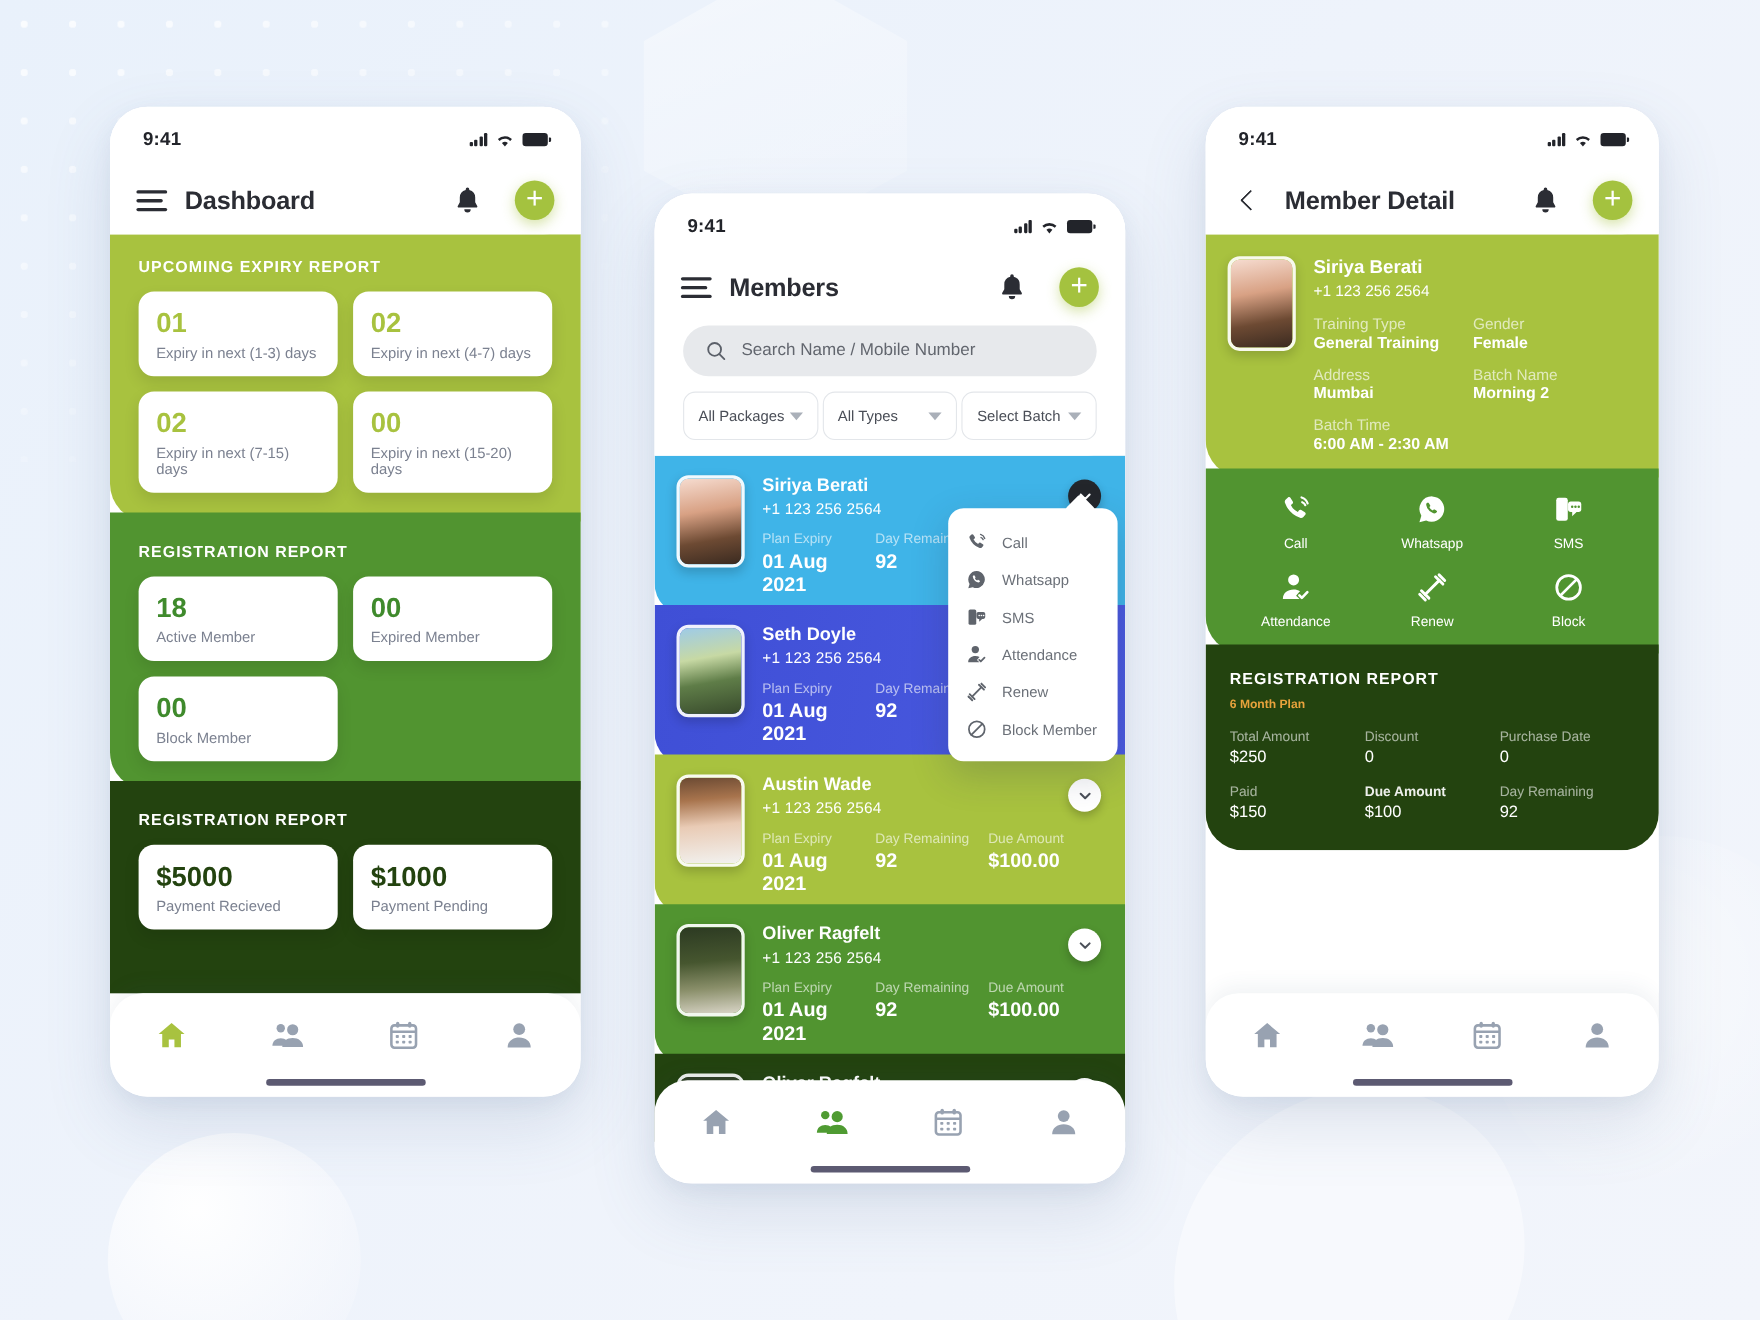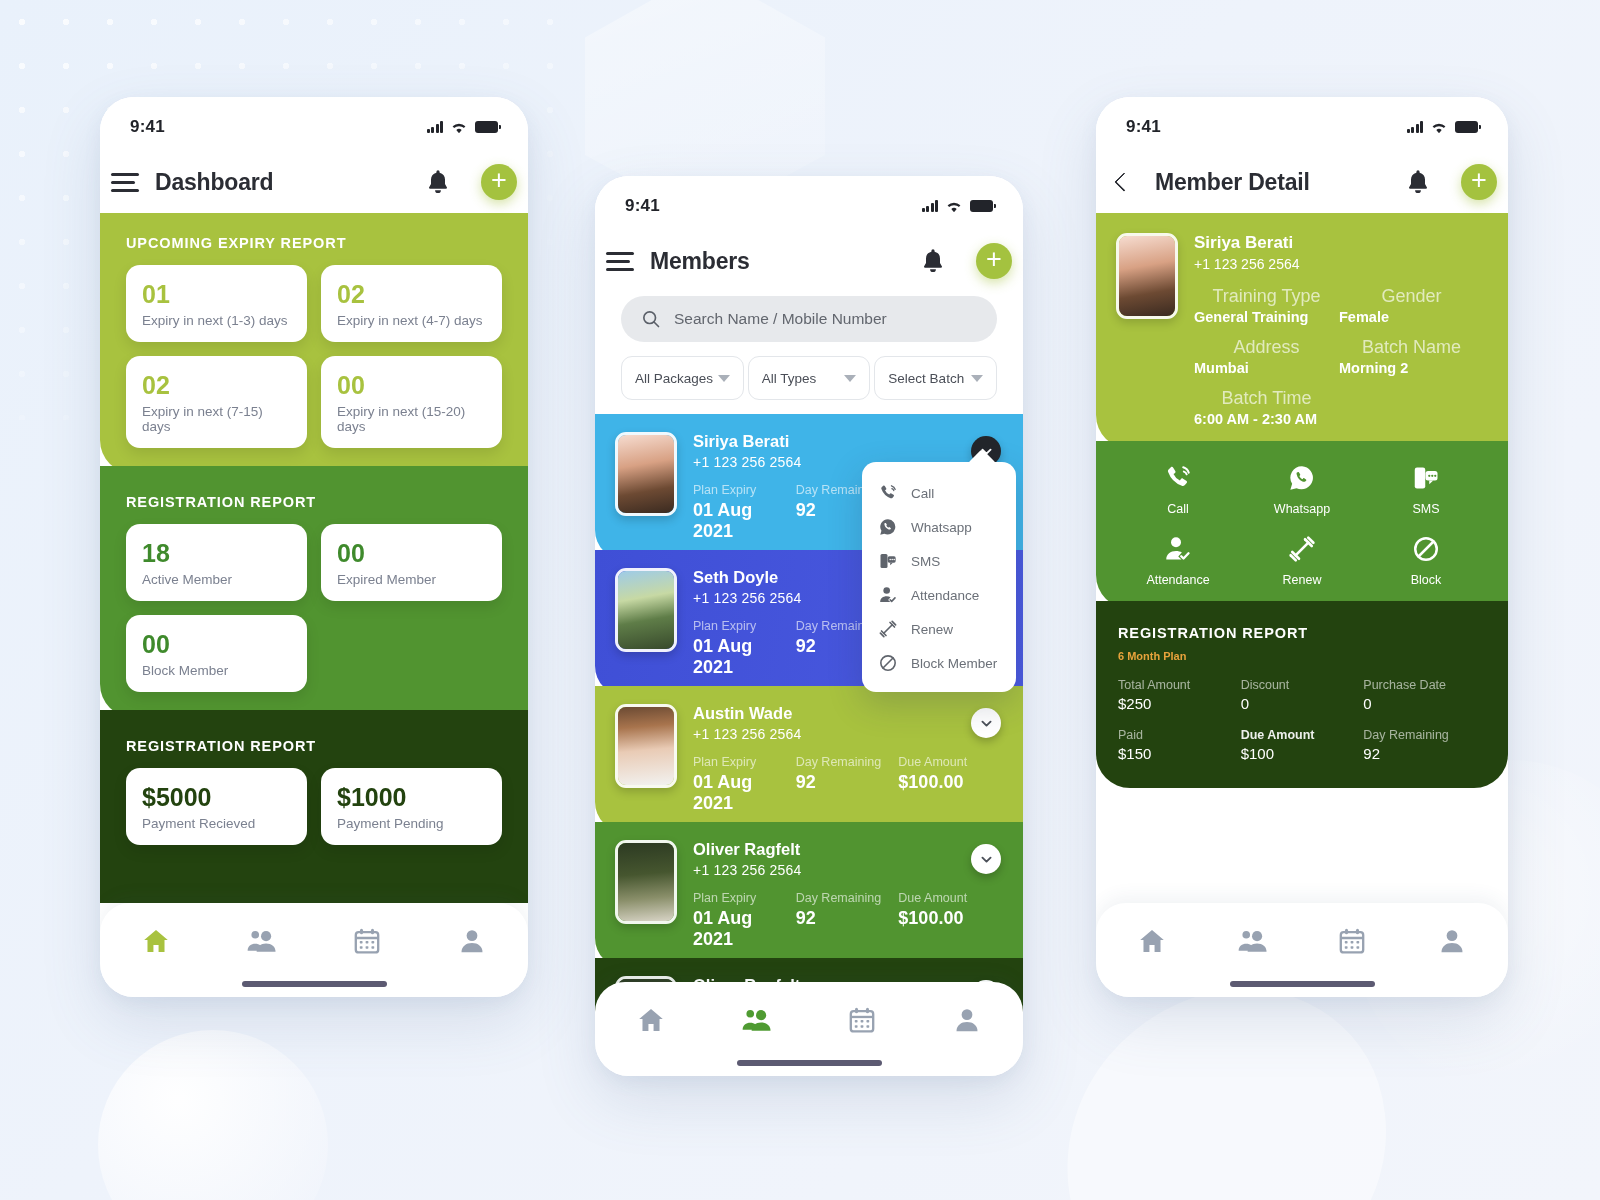--- a/index.html
+++ b/index.html
@@ -69,21 +69,21 @@
   .sig i { display: block; width: 3px; background: #22242a; border-radius: 1px; }
   .sig i:nth-child(1){ height: 4px; } .sig i:nth-child(2){ height: 6.5px; }
   .sig i:nth-child(3){ height: 9px; } .sig i:nth-child(4){ height: 12px; }
   .batt { width: 23px; height: 11.5px; border-radius: 3px; background: #22242a; position: relative; }
   .batt::after{ content:""; position:absolute; right:-3px; top:3.5px; width:2px; height:4.5px;
                 background:#22242a; border-radius:0 1px 1px 0; }
 
   
   .app-header {
     height: 62px; display: flex; align-items: center; gap: 16px;
-    padding: 0 11px; background: #fff; position: relative; z-index: 6;
+    padding: 0 24px; background: #fff; position: relative; z-index: 6;
   }
   .hamburger { width: 28px; display: flex; flex-direction: column; gap: 5px; cursor: pointer; }
   .hamburger span { display: block; height: 3px; background: #2b2d34; border-radius: 2px; }
   .hamburger span:nth-child(2) { width: 84%; }
   .back-chevron {
     width: 22px; height: 22px; cursor: pointer; flex: none;
     border-left: 3px solid #2b2d34; border-bottom: 3px solid #2b2d34;
     transform: rotate(45deg) scale(.62); margin-left: 6px; border-radius: 2px 0 0 2px;
   }
   .app-title { font-size: 23px; font-weight: bold; color: #2b2d34; letter-spacing: -.2px; flex: 1; }
@@ -196,21 +196,21 @@
   
   .detail-top { background: #a8c23f; padding: 20px 24px 22px 20px; border-bottom-left-radius: 34px; display: flex; gap: 16px; }
   .d-avatar {
     width: 62px; height: 86px; border-radius: 11px; flex: none; overflow: hidden;
     border: 3px solid rgba(255,255,255,.9); box-shadow: 0 4px 10px rgba(0,0,0,.16);
   }
   .d-avatar > div { width: 100%; height: 100%; }
   .d-name { font-size: 17px; font-weight: bold; color: #fff; }
   .d-phone { font-size: 14px; color: #fff; margin-top: 3px; }
   .d-grid { display: grid; grid-template-columns: 1fr 1fr; row-gap: 12px; margin-top: 14px; }
-  .d-grid .k { font-size: 18px; color: rgba(255,255,255,.66); text-align: center; }
+  .d-grid .k { font-size: 14px; color: rgba(255,255,255,.66); }
   .d-grid .v { font-size: 14.5px; color: #fff; font-weight: bold; margin-top: 2px; }
 
   .actions { background: #519430; padding: 22px 20px 22px 20px; border-bottom-left-radius: 34px; margin-top: -8px; }
   .action-grid { display: grid; grid-template-columns: repeat(3,1fr); row-gap: 18px; }
   .action { display: flex; flex-direction: column; align-items: center; gap: 9px; cursor: pointer; }
   .action-lbl { font-size: 12.5px; color: #fff; }
 
   .reg-dark { background: #23430f; margin-top: -8px; padding: 24px 22px 26px 22px; border-bottom-left-radius: 34px; border-bottom-right-radius: 34px; }
   .reg-title { font-size: 14.5px; font-weight: bold; color: #fff; letter-spacing: .9px; }
   .reg-plan { font-size: 11px; font-weight: bold; color: #e8a33c; margin-top: 9px; }

